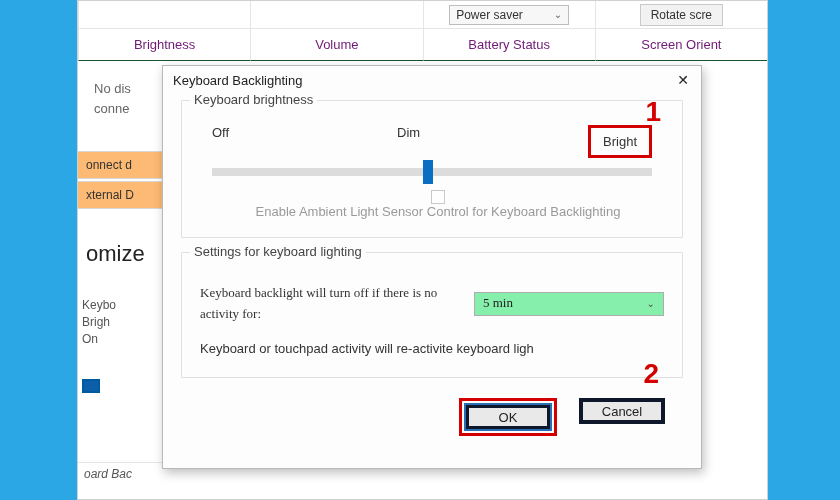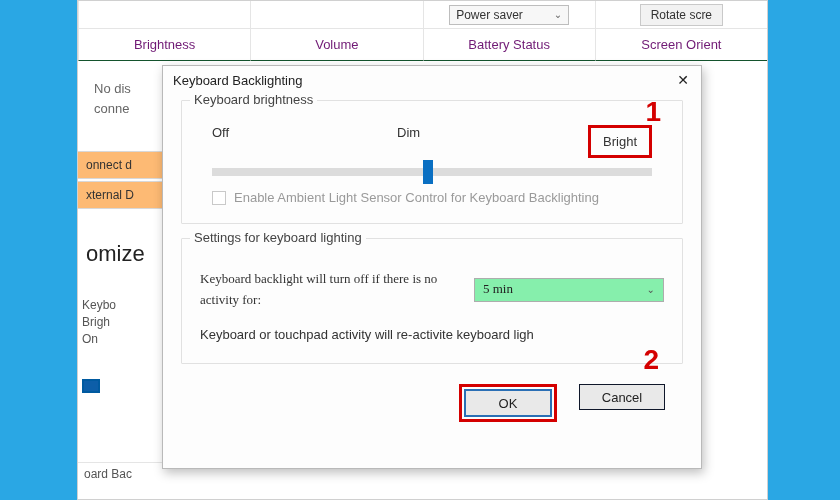--- a/index.html
+++ b/index.html
@@ -129,20 +129,21 @@
   }
   .bg-bottom {
     position: absolute;
     left: 0;
     bottom: 14px;
     font-size: 12px;
     color: #555;
     padding: 4px 6px;
     border-top: 1px solid #e5e5e5;
     width: 100px;
+    font-style: italic;
   }
 
   
   .dialog {
     position: absolute;
     left: 162px;
     top: 65px;
     width: 540px;
     height: 404px;
     background: #fdfdfd;
@@ -216,24 +217,25 @@
     position: absolute;
     top: -8px;
     left: 48%;
     width: 10px;
     height: 24px;
     background: #0a6fc2;
   }
   .checkbox-row {
     display: flex;
     align-items: center;
-    gap: 8px;
+    gap: 0;
     color: #9a9a9a;
     font-size: 13px;
     margin-left: 12px;
+    flex-direction: column;
   }
   .checkbox {
     width: 14px;
     height: 14px;
     border: 1px solid #c9c9c9;
     background: #fff;
   }
   .settings-text {
     font-size: 13px;
     color: #333;
@@ -264,21 +266,21 @@
   .button-row {
     display: flex;
     justify-content: flex-end;
     gap: 22px;
     padding: 6px 18px 0 0;
     position: relative;
   }
   .win-btn {
     width: 86px;
     height: 26px;
-    border: 1px solid #0f172a;
+    border: 4px solid #0f172a;
     background: #e9e9e9;
     font-size: 13px;
     display: flex;
     align-items: center;
     justify-content: center;
     color: #222;
   }
   .ok-wrap {
     border: 3px solid #d40000;
     padding: 3px;

